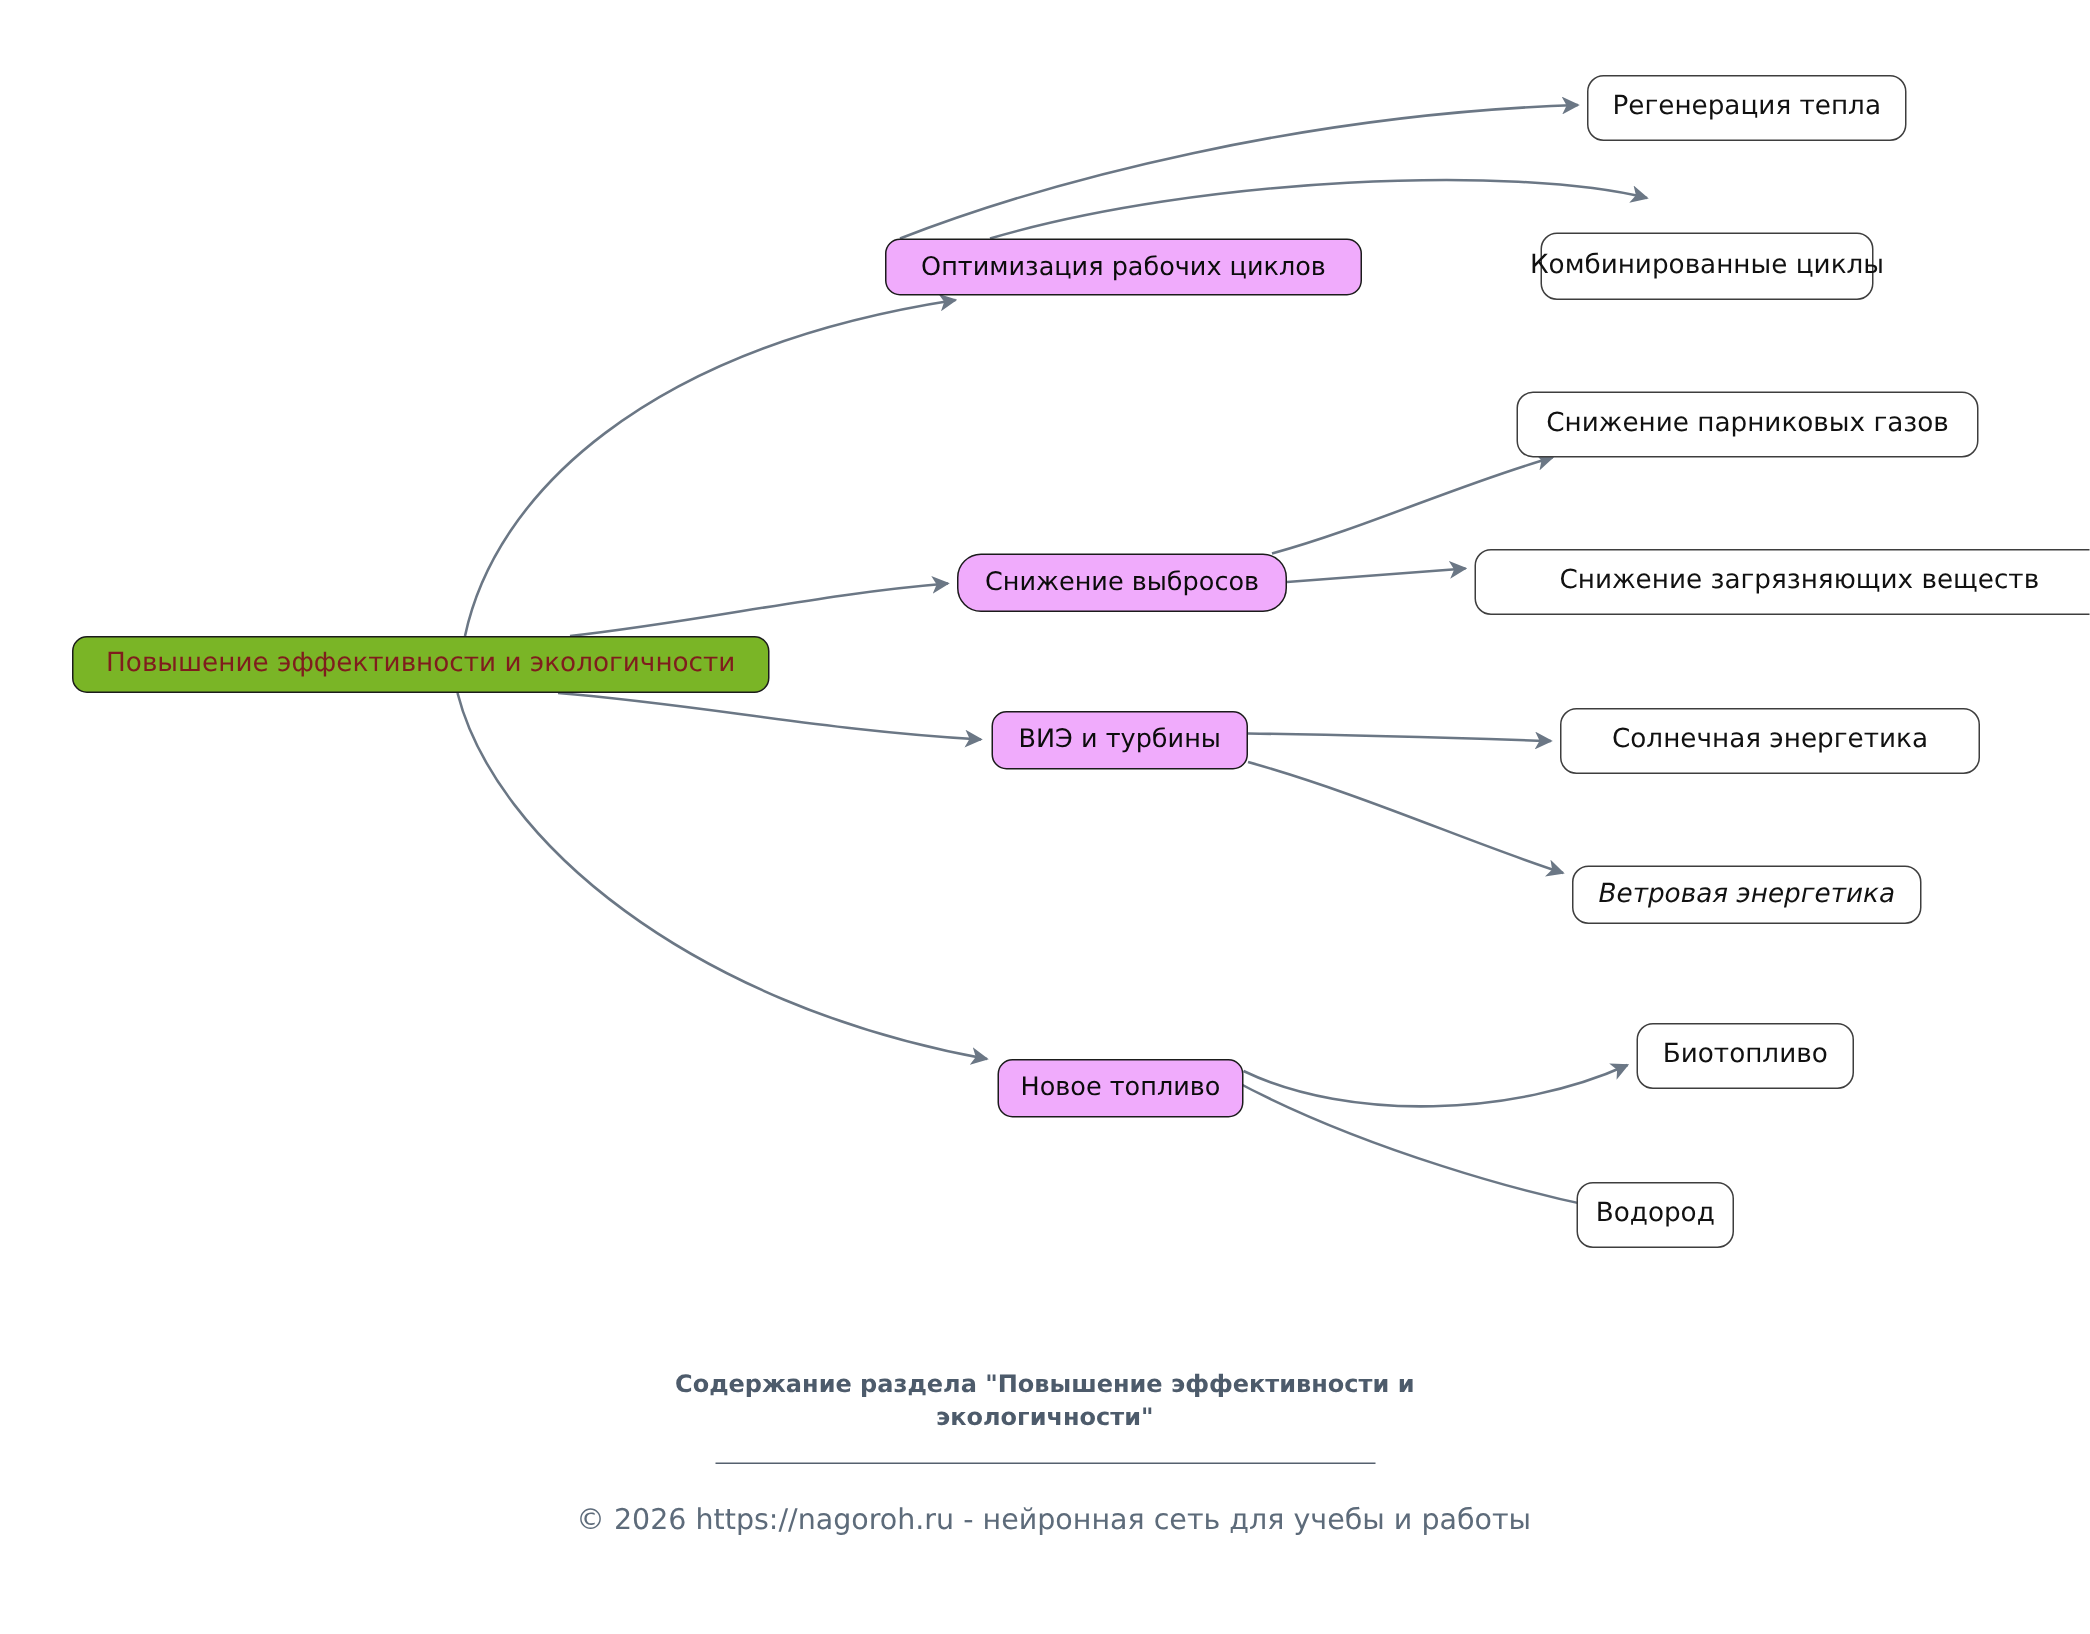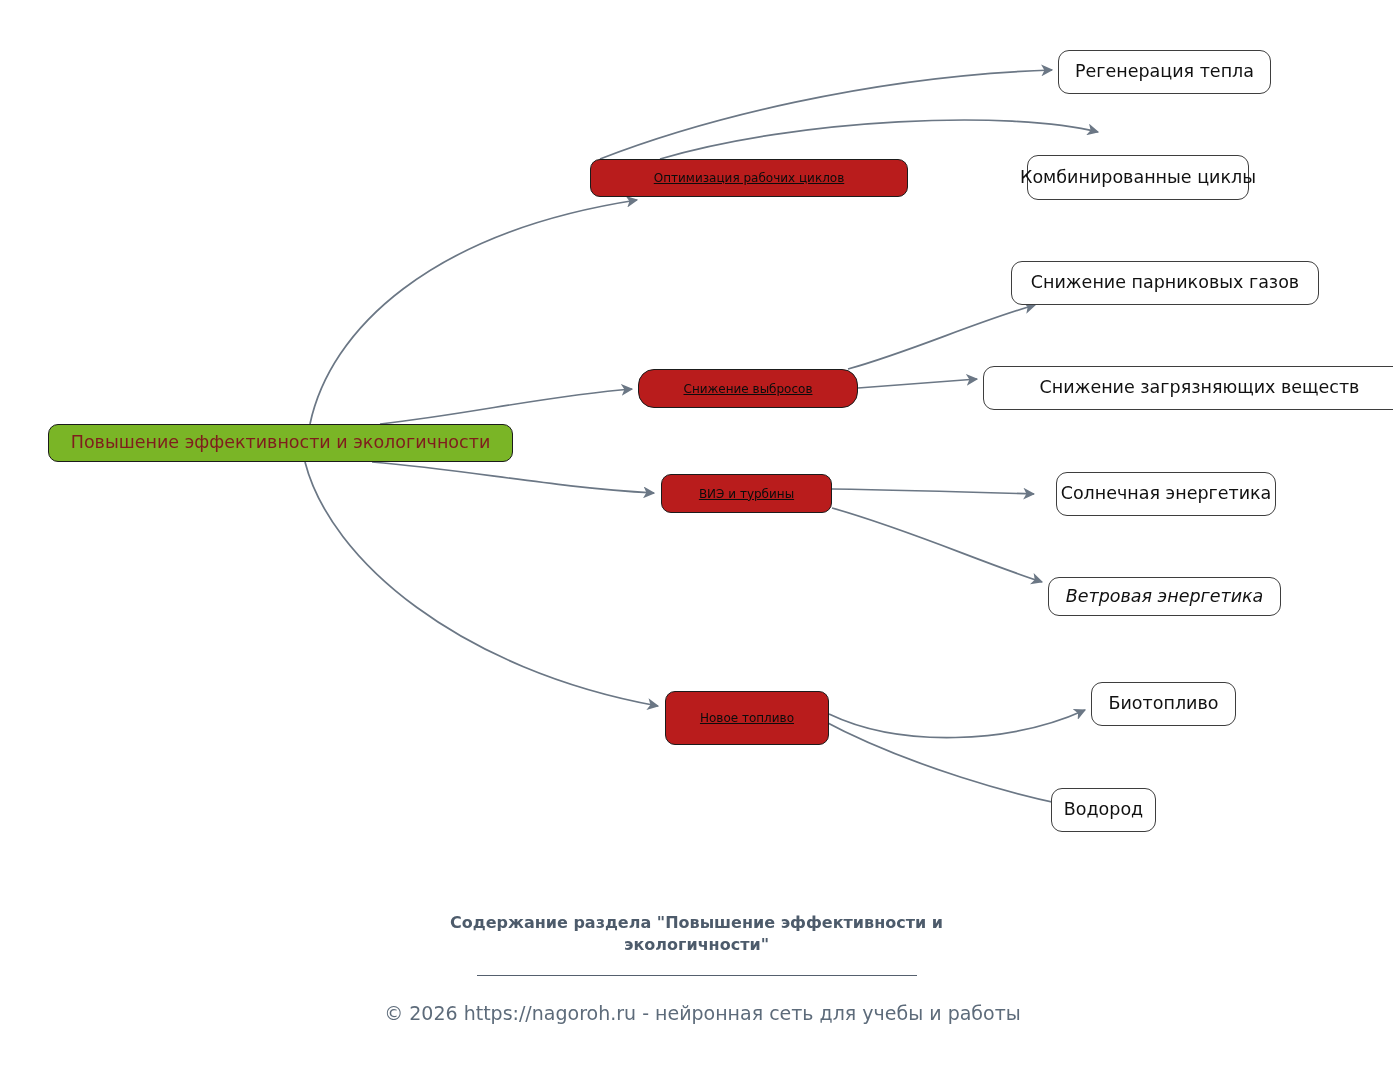--- a/index.html
+++ b/index.html
@@ -41,27 +41,26 @@
   }
   .node-root {
     background: #7ab526;
     border-color: #1b1b1b;
     border-radius: 10px;
     color: #7f1d1d;
     font-size: 17.5px;
     padding: 0 14px;
   }
   .node-branch {
-    background: #b91c1c;
+    background: #f0abfc;
     border-color: #1b1b1b;
     border-radius: 10px;
     color: #0c0c0c;
-    font-size: 12px;
+    font-size: 17px;
     padding: 0 14px;
-    text-decoration: underline;
   }
   .node-leaf {
     background: #ffffff;
     border-color: #3e3e3e;
     border-radius: 11px;
     color: #111111;
     font-size: 17.5px;
     padding: 0 14px;
   }
   #footer {
@@ -144,28 +143,28 @@
   <div class="node node-leaf" style="left:1011px; top:261px; width:308px; height:44px;">
     <span>Снижение парниковых газов</span>
   </div>
   <div class="node node-leaf" style="left:983px; top:366px; width:433px; height:44px;">
     <span>Снижение загрязняющих веществ</span>
   </div>
 
   <div class="node node-branch" style="left:661px; top:474px; width:171px; height:39px;">
     <span>ВИЭ и турбины</span>
   </div>
-  <div class="node node-leaf" style="left:1040px; top:472px; width:220px; height:44px;margin-left:16px;">
+  <div class="node node-leaf" style="left:1040px; top:472px; width:280px; height:44px;">
     <span>Солнечная энергетика</span>
   </div>
   <div class="node node-leaf" style="left:1048px; top:577px; width:233px; height:39px;font-style:italic;">
     <span>Ветровая энергетика</span>
   </div>
 
-  <div class="node node-branch" style="left:665px; top:691px; width:164px; height:54px;">
+  <div class="node node-branch" style="left:665px; top:706px; width:164px; height:39px;">
     <span>Новое топливо</span>
   </div>
   <div class="node node-leaf" style="left:1091px; top:682px; width:145px; height:44px;">
     <span>Биотопливо</span>
   </div>
   <div class="node node-leaf" style="left:1051px; top:788px; width:105px; height:44px;">
     <span>Водород</span>
   </div>
 
   <div id="footer">

